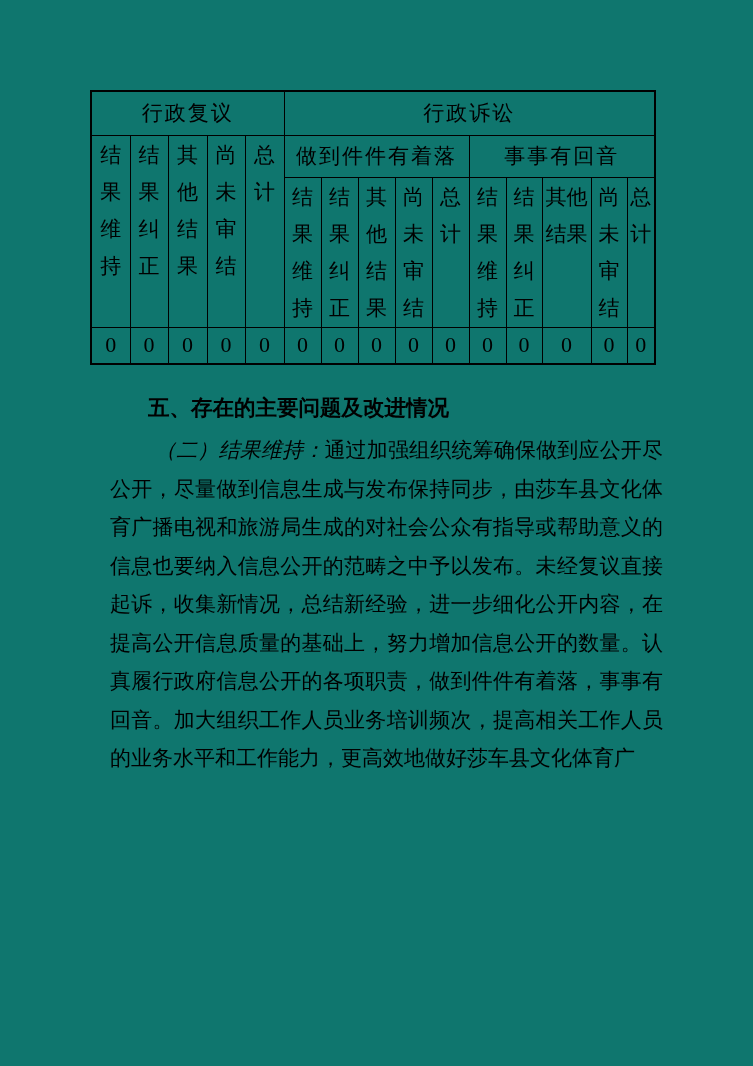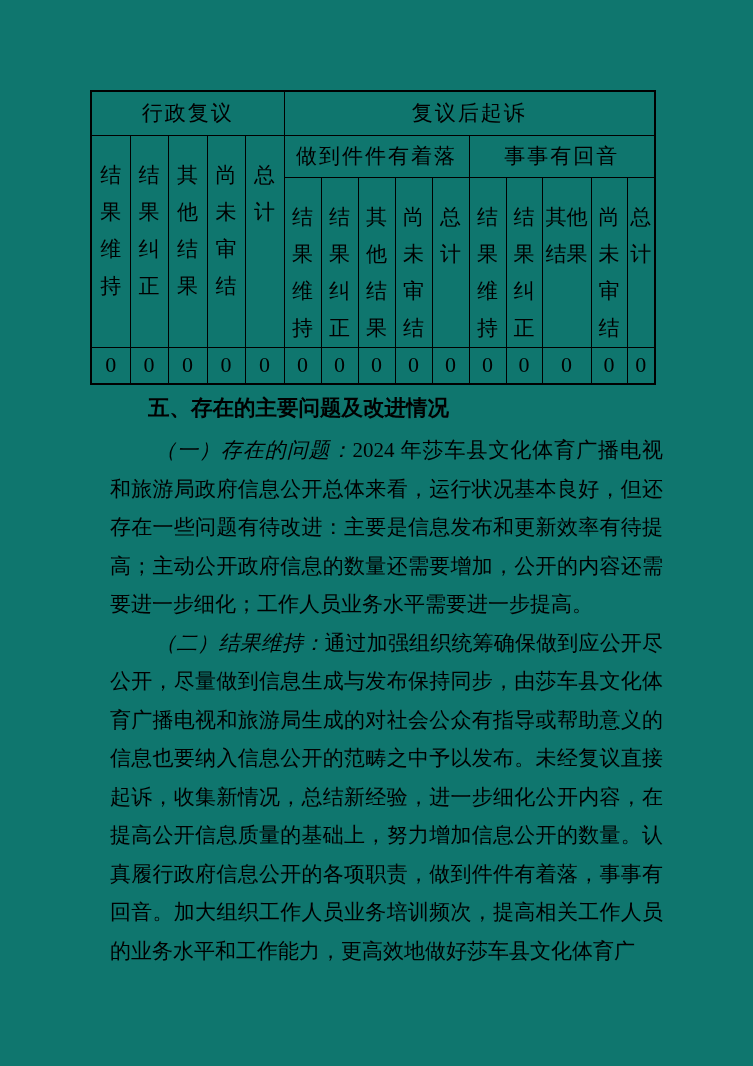--- a/index.html
+++ b/index.html
@@ -35,21 +35,21 @@
     color: #000;
     overflow: hidden;
   }
   .stats-table tr.r1 { height: 44px; }
   .stats-table tr.r2 { height: 42px; }
   .stats-table tr.r3 { height: 150px; }
   .stats-table tr.r4 { height: 37px; }
   .stats-table td.hcell { letter-spacing: 2px; }
   .stats-table td.vcell {
     vertical-align: top;
-    padding-top: 21px;
+    padding-top: 1px;
     line-height: 37px;
     word-break: break-all;
     letter-spacing: 0;
     margin-left: 19px;
   }
   .stats-table td.val {
     font-size: 22px;
     font-family: "Liberation Serif", "DejaVu Serif", serif;
   }
 
@@ -100,21 +100,21 @@
         <col style="width:37px">
       <col style="width:37px">
         <col style="width:36px">
         <col style="width:49px">
         <col style="width:36px">
         <col style="width:28px">
     </colgroup>
     <tbody>
         <tr class="r1">
       <td class="hcell" colspan="5">行政复议</td>
-      <td class="hcell" colspan="10">复议后起诉</td>
+      <td class="hcell" colspan="10">行政诉讼</td>
     </tr>
     <tr class="r2">
       <td class="vcell" rowspan="2">结果维持</td>
       <td class="vcell" rowspan="2">结果纠正</td>
       <td class="vcell" rowspan="2">其他结果</td>
       <td class="vcell" rowspan="2">尚未审结</td>
       <td class="vcell" rowspan="2">总计</td>
       <td class="hcell" colspan="5">做到件件有着落</td>
       <td class="hcell" colspan="5">事事有回音</td>
     </tr>
@@ -145,17 +145,16 @@
       <td class="val">0</td>
       <td class="val">0</td>
       <td class="val">0</td>
       <td class="val">0</td>
     </tr>
   </tbody>
     </table>
 
   <div class="content">
     <h2 class="section-heading">五、存在的主要问题及改进情况</h2>
-    <p class="para"><span class="lead">（一）存在的问题：</span><span>2024 年莎车县文化体育广播电视和旅游局政府信息公开总体来看，运行状况基本良好，但还存在一些问题有待改进：主要是信息发布和更新效率有待提高；主动公开政府信息的数量还需要增加，公开的内容还需要进一步细化；工作人员业务水平需要进一步提高。</span></p>
     <p class="para"><span class="lead">（二）结果维持：</span><span>通过加强组织统筹确保做到应公开尽公开，尽量做到信息生成与发布保持同步，由莎车县文化体育广播电视和旅游局生成的对社会公众有指导或帮助意义的信息也要纳入信息公开的范畴之中予以发布。未经复议直接起诉，收集新情况，总结新经验，进一步细化公开内容，在提高公开信息质量的基础上，努力增加信息公开的数量。认真履行政府信息公开的各项职责，做到件件有着落，事事有回音。加大组织工作人员业务培训频次，提高相关工作人员的业务水平和工作能力，更高效地做好莎车县文化体育广</span></p>
   </div>
 
 </div>
 
 </body></html>

